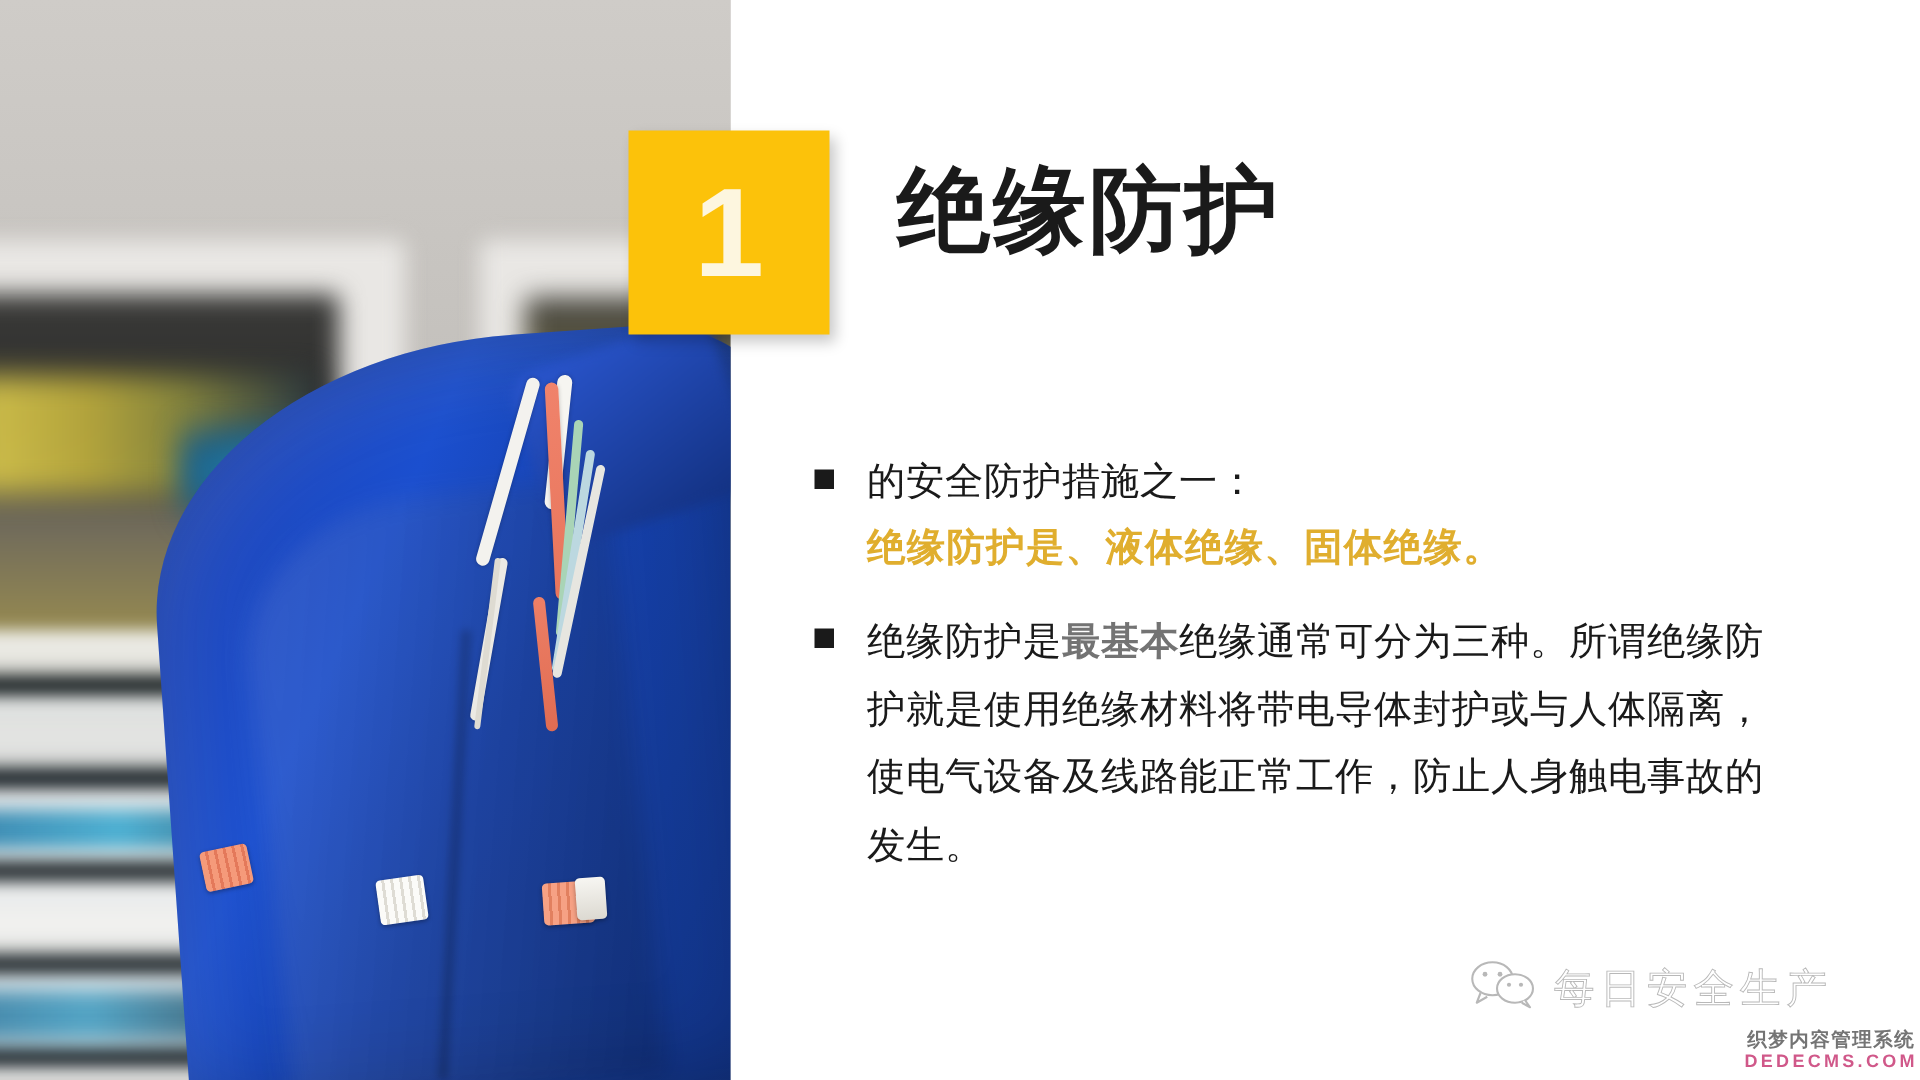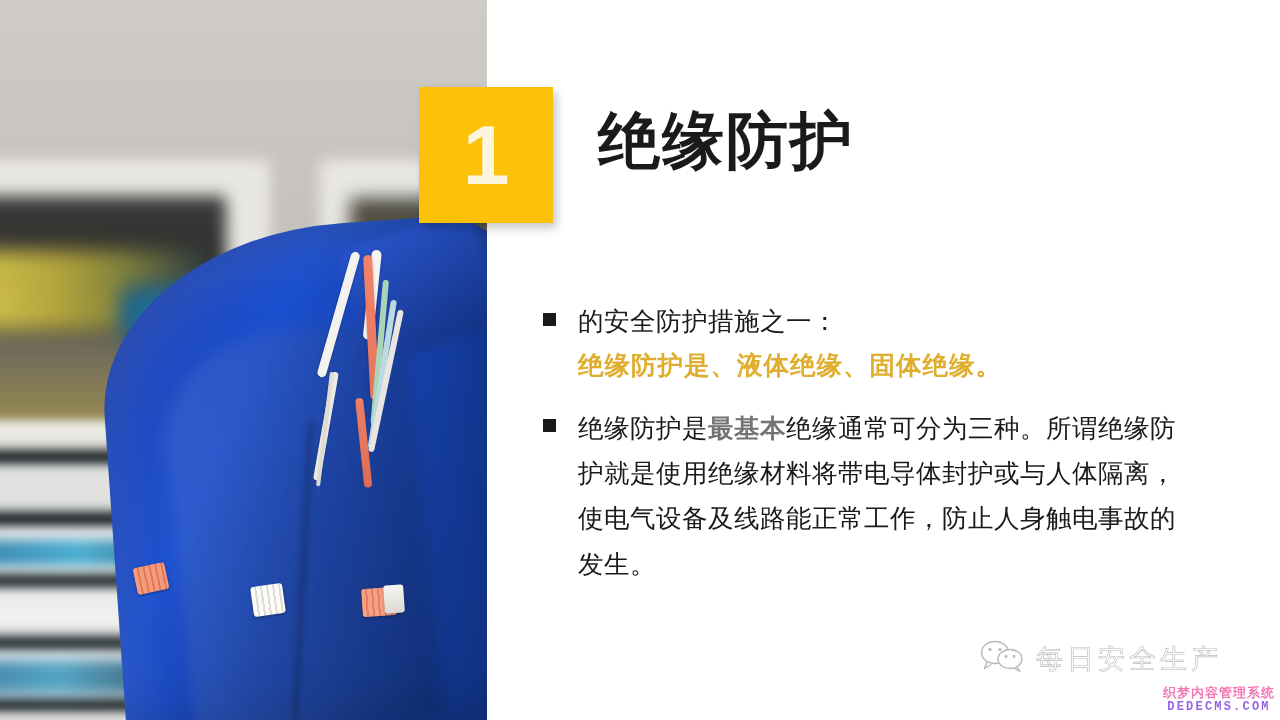--- a/index.html
+++ b/index.html
@@ -351,31 +351,30 @@
   .dedecms {
     position: absolute;
     left: 1163px;
     top: 686px;
     text-align: center;
     opacity: .72;
   }
   .dede-cn {
     font-size: 13px;
     font-weight: bold;
-    color: #ec4899;
+    color: #404040;
     letter-spacing: 1px;
     line-height: 1.1;
   }
   .dede-en {
     font-size: 12px;
     font-weight: bold;
-    color: #6d28d9;
+    color: #be185d;
     letter-spacing: 2.2px;
     line-height: 1.2;
-    font-family: Liberation Mono, monospace;
   }
 </style>
 </head>
 <body>
 
 <div id="slide">
 
   <div class="photo">
     <div class="ph-wall"></div>
     <div class="ph-frameA"></div>

